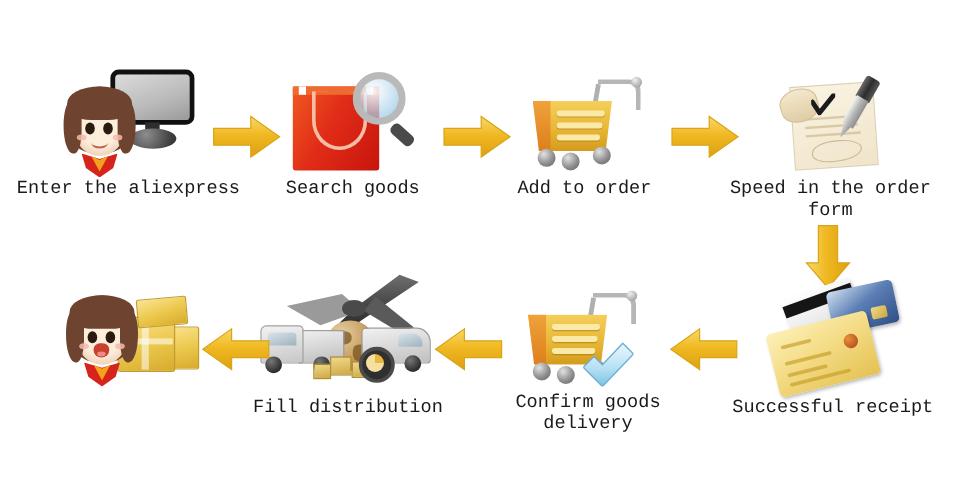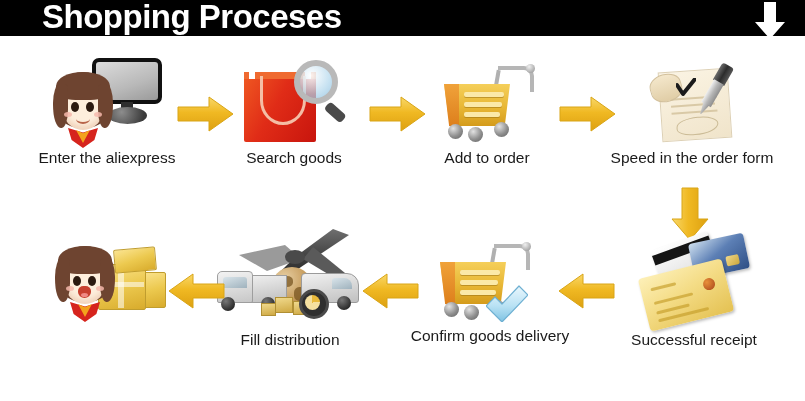--- a/index.html
+++ b/index.html
@@ -58,21 +58,21 @@
     position: absolute;
     text-align: center;
   }
   .step-icon {
     height: 92px;
     display: flex;
     align-items: flex-end;
     justify-content: center;
   }
   .step-label {
-    font-family: Liberation Sans, sans-serif;
+    font-family: Liberation Mono, monospace;
     font-size: 15.5px;
     color: #1a1a1a;
     line-height: 1.15;
     margin-top: 7px;
     white-space: pre-line;
   }
   .arrow {
     position: absolute;
   }
 
@@ -409,23 +409,20 @@
   .boxes .tape.t2 { left: 2px; top: 36px; width: 46px; height: 5px; }
 
   
   .arrow svg { display: block; }
 </style>
 </head>
 <body>
 
 <div class="page">
 
-  <div class="header">
-    <div class="header-title">Shopping Proceses</div>
-  </div>
   <div class="header-arrow">
     <svg width="36" height="38" viewBox="0 0 36 38">
       <polygon points="12,0 24,0 24,20 33,20 18,37 3,20 12,20" fill="#ffffff"></polygon>
     </svg>
   </div>
 
   <div class="flow">
 
     <div class="step" style="left:12px; top:14px; width:190px;">
       <div class="step-icon">

